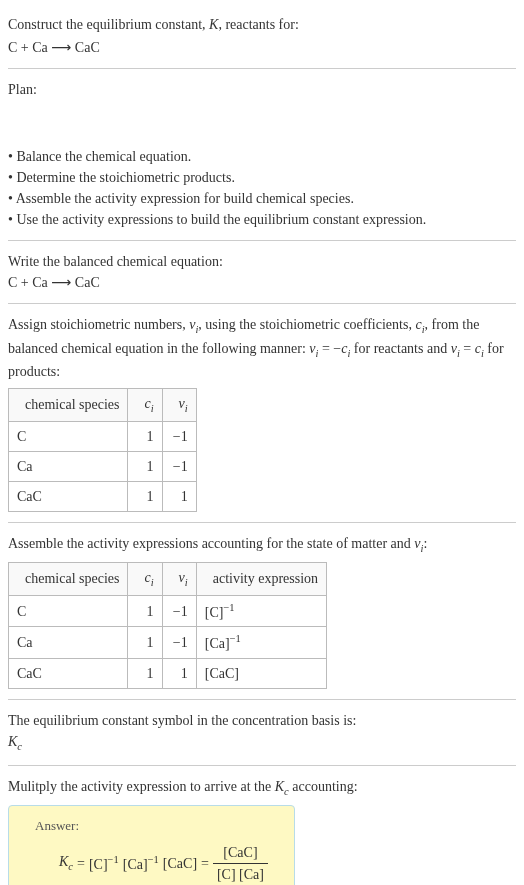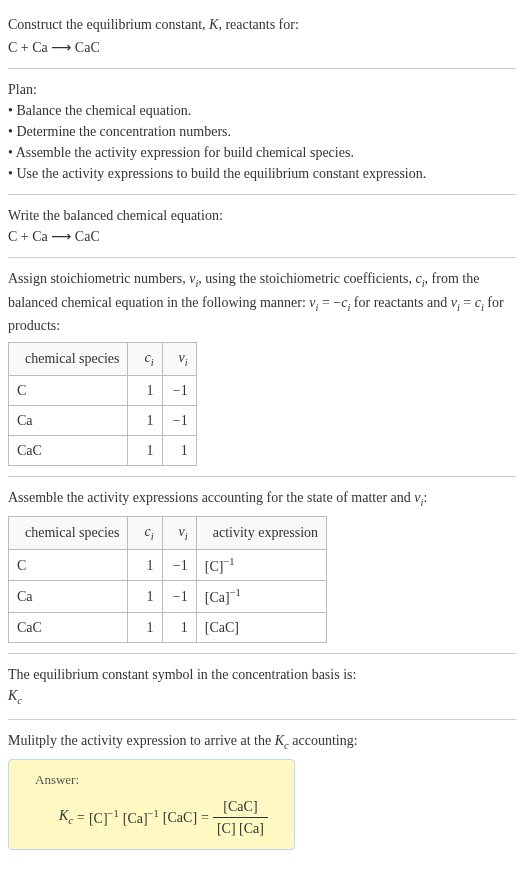--- a/index.html
+++ b/index.html
@@ -26,20 +26,21 @@
     }
     .prompt-line {
       margin-bottom: 2px;
     }
     .equation {
       font-family: Georgia, serif;
     }
     ul.plan {
       list-style: none;
       padding-left: 0;
+      margin-top: 46px;
     }
     ul.plan li::before {
       content: "• ";
     }
     table {
       border-collapse: collapse;
       margin-top: 6px;
     }
     td, th {
       border: 1px solid #bbb;
@@ -107,21 +108,21 @@
   </div>
   <div class="equation">C + Ca ⟶ CaC</div>
 </div>
 
 <hr>
 
 <div class="section">
   <div>Plan:</div>
   <ul class="plan">
     <li>Balance the chemical equation.</li>
-    <li>Determine the concentration numbers.</li>
+    <li>Determine the stoichiometric products.</li>
     <li>Assemble the activity expression for build chemical species.</li>
     <li>Use the activity expressions to build the equilibrium constant expression.</li>
   </ul>
 </div>
 
 <hr>
 
 <div class="section">
   <div>Write the balanced chemical equation:</div>
   <div class="equation">C + Ca ⟶ CaC</div>

